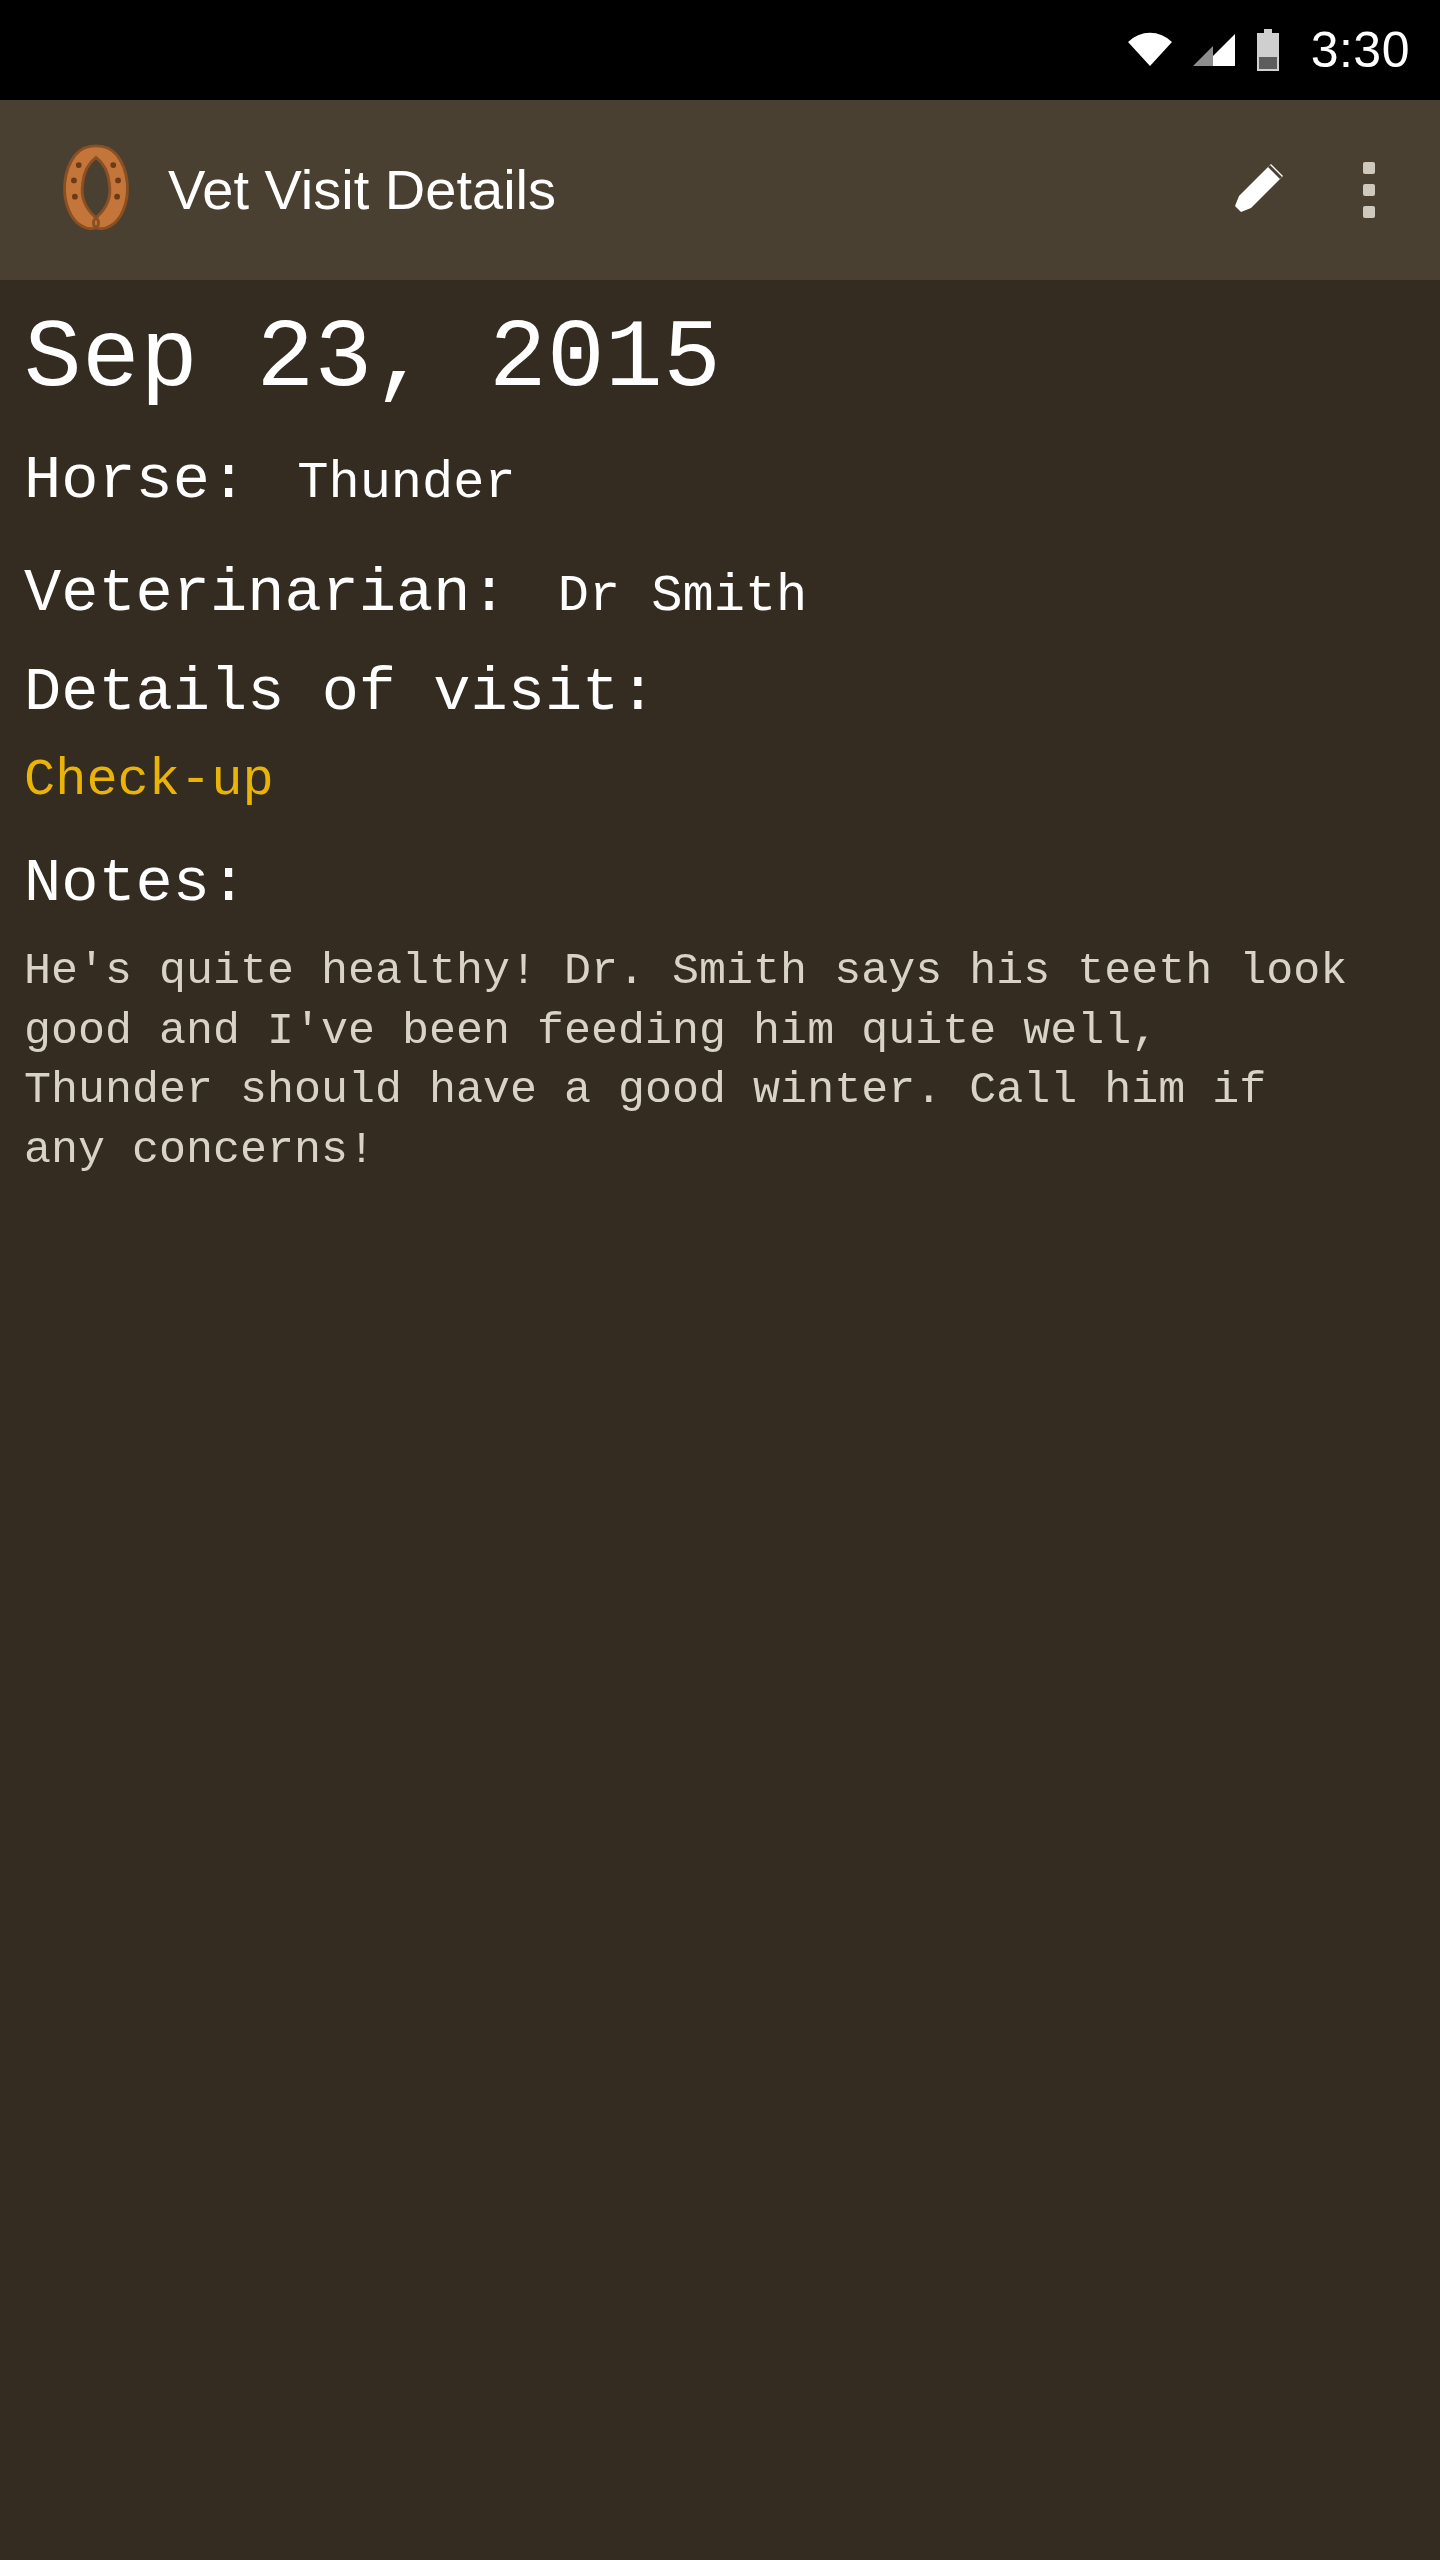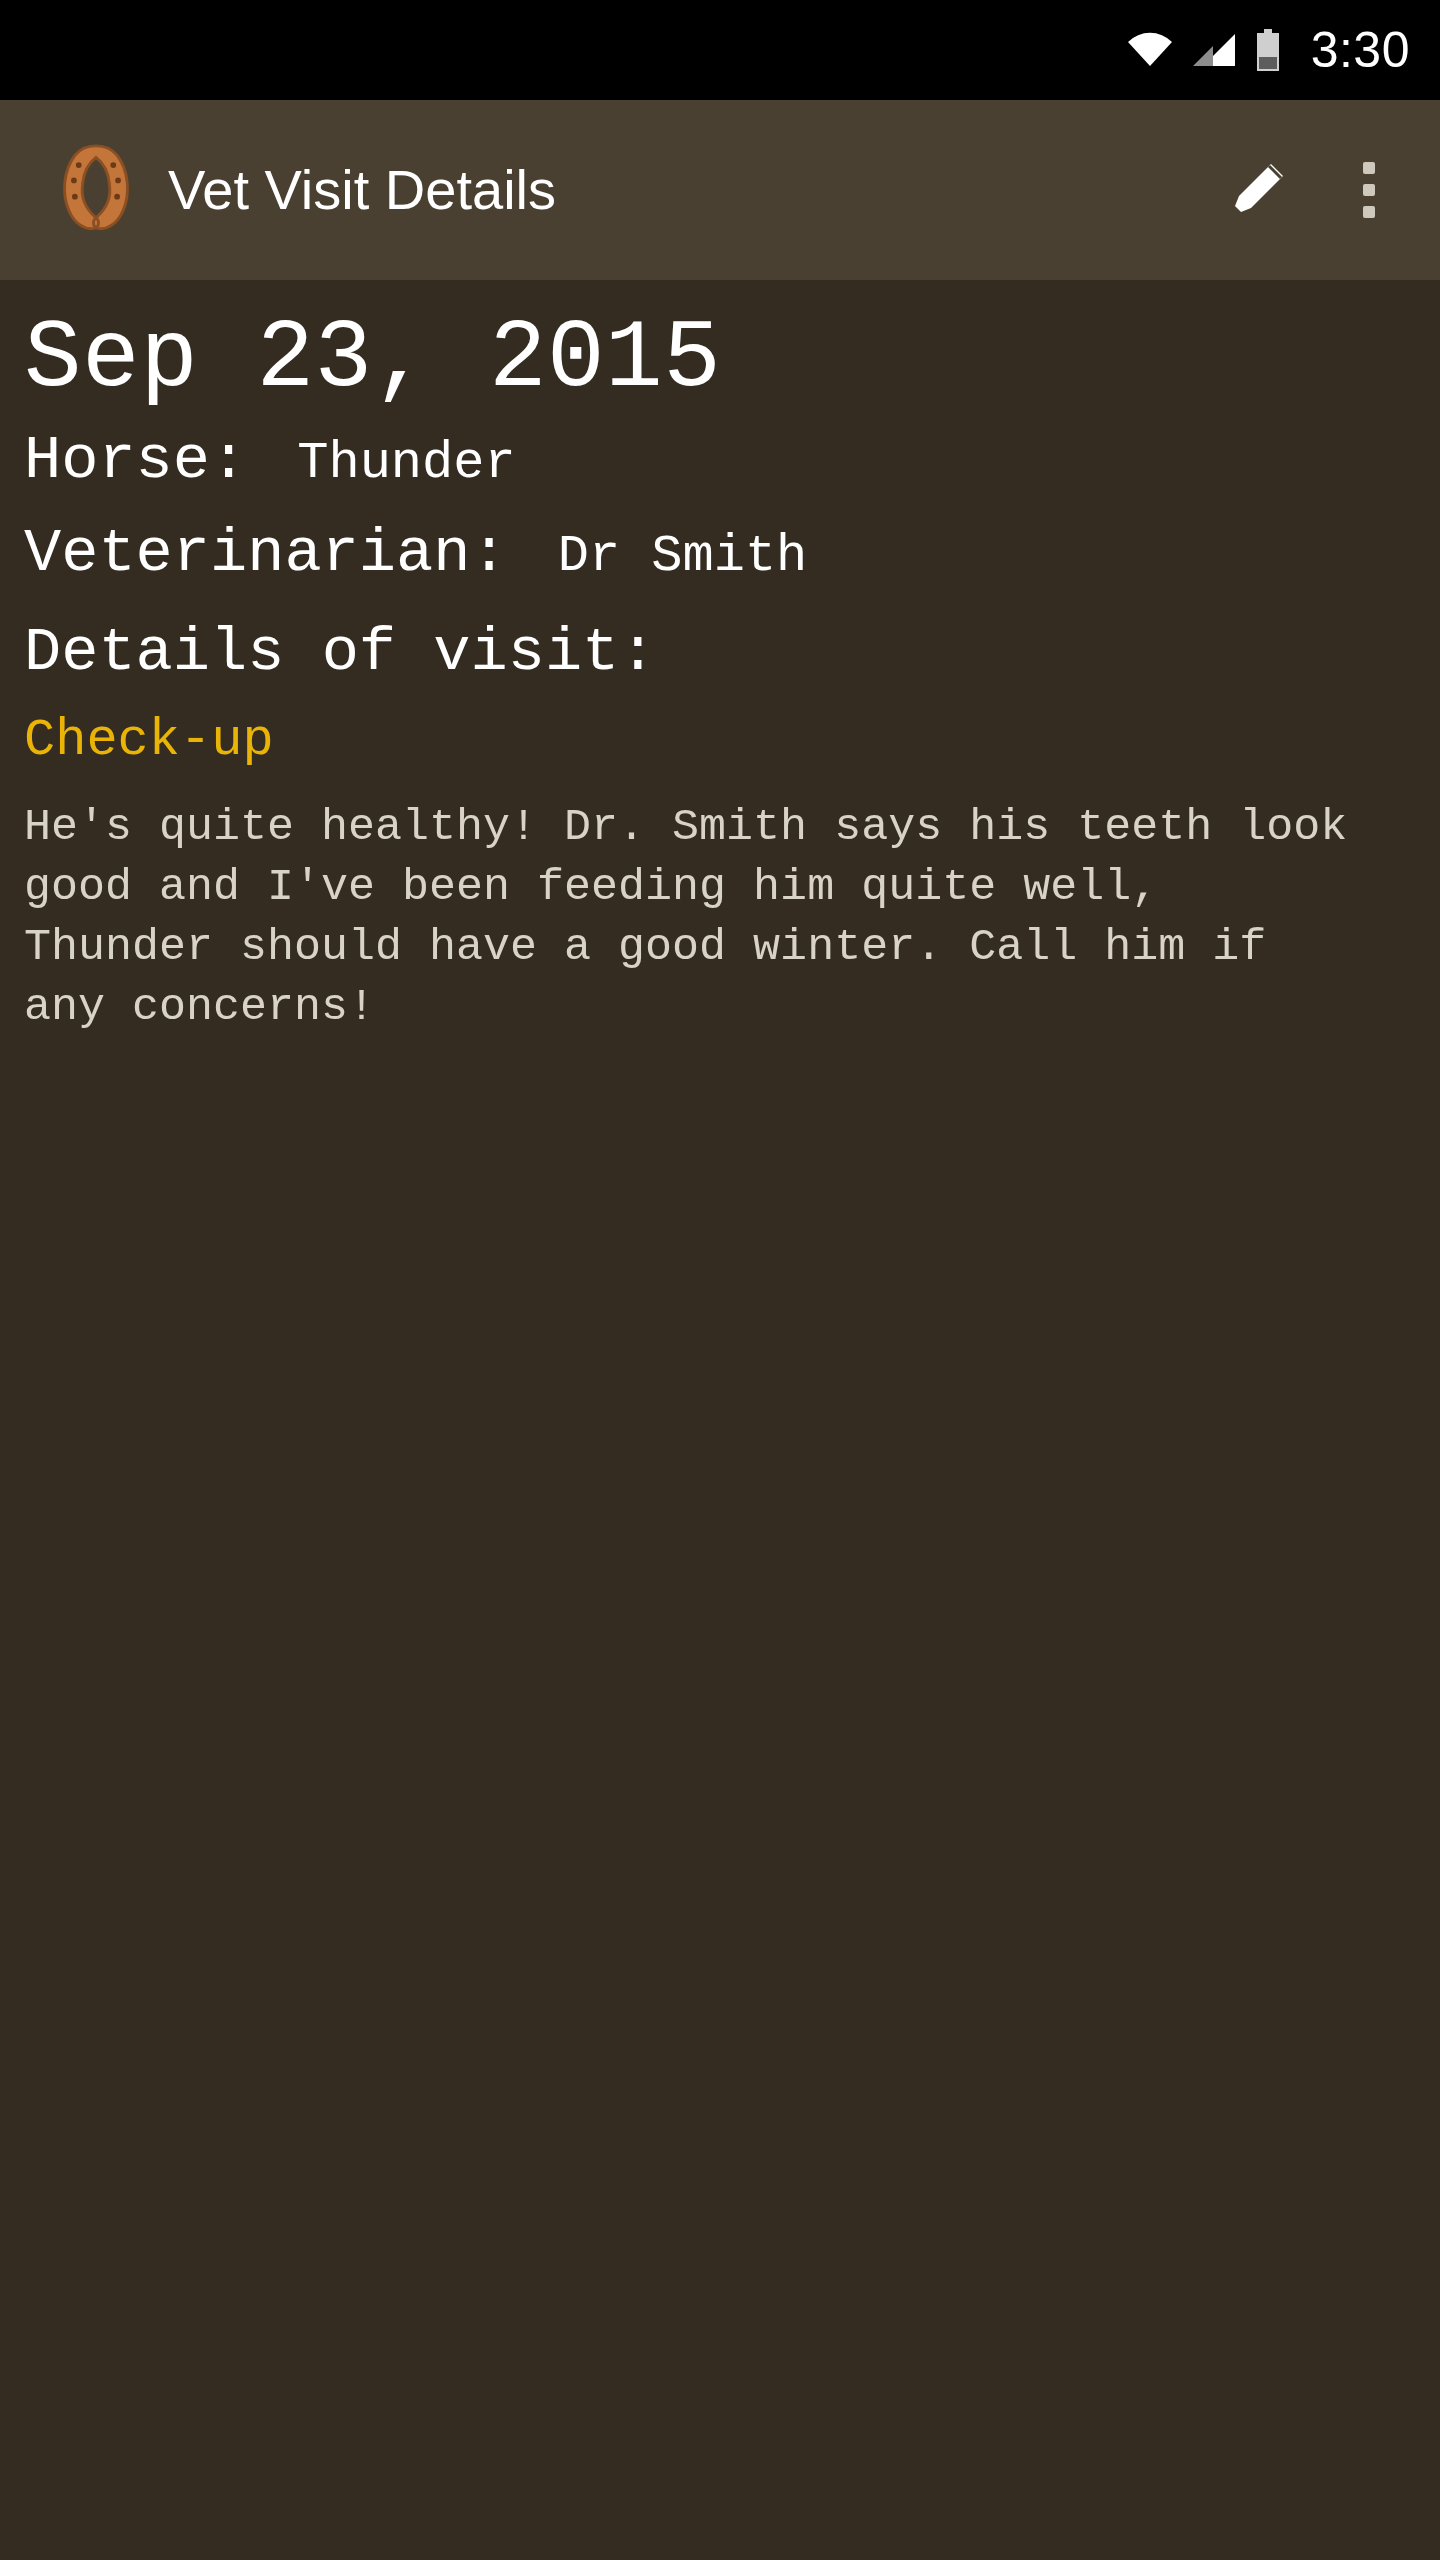--- a/index.html
+++ b/index.html
@@ -123,20 +123,21 @@
   .field-row {
     display: flex;
     align-items: baseline;
     margin-bottom: 22px;
   }
   .field-label {
     color: #ffffff;
     font-size: 62px;
     line-height: 1.15;
     white-space: nowrap;
+    margin-top: 20px;
   }
   .field-value {
     color: #ffffff;
     font-size: 52px;
     line-height: 1.15;
     margin-left: 50px;
   }
   .block {
     margin-top: 28px;
   }
@@ -236,17 +237,18 @@
       <span class="field-label">Veterinarian:</span>
       <span class="field-value">Dr Smith</span>
     </div>
 
     <div class="block">
       <div class="block-label">Details of visit:</div>
       <div class="block-value">Check-up</div>
     </div>
 
     <div class="block">
+      <div class="notes-label">Notes:</div>
       <div class="notes-body">He's quite healthy! Dr. Smith says his teeth look good and I've been feeding him quite well, Thunder should have a good winter. Call him if any concerns!</div>
     </div>
 
   </div>
 </div>
 
 </body></html>

